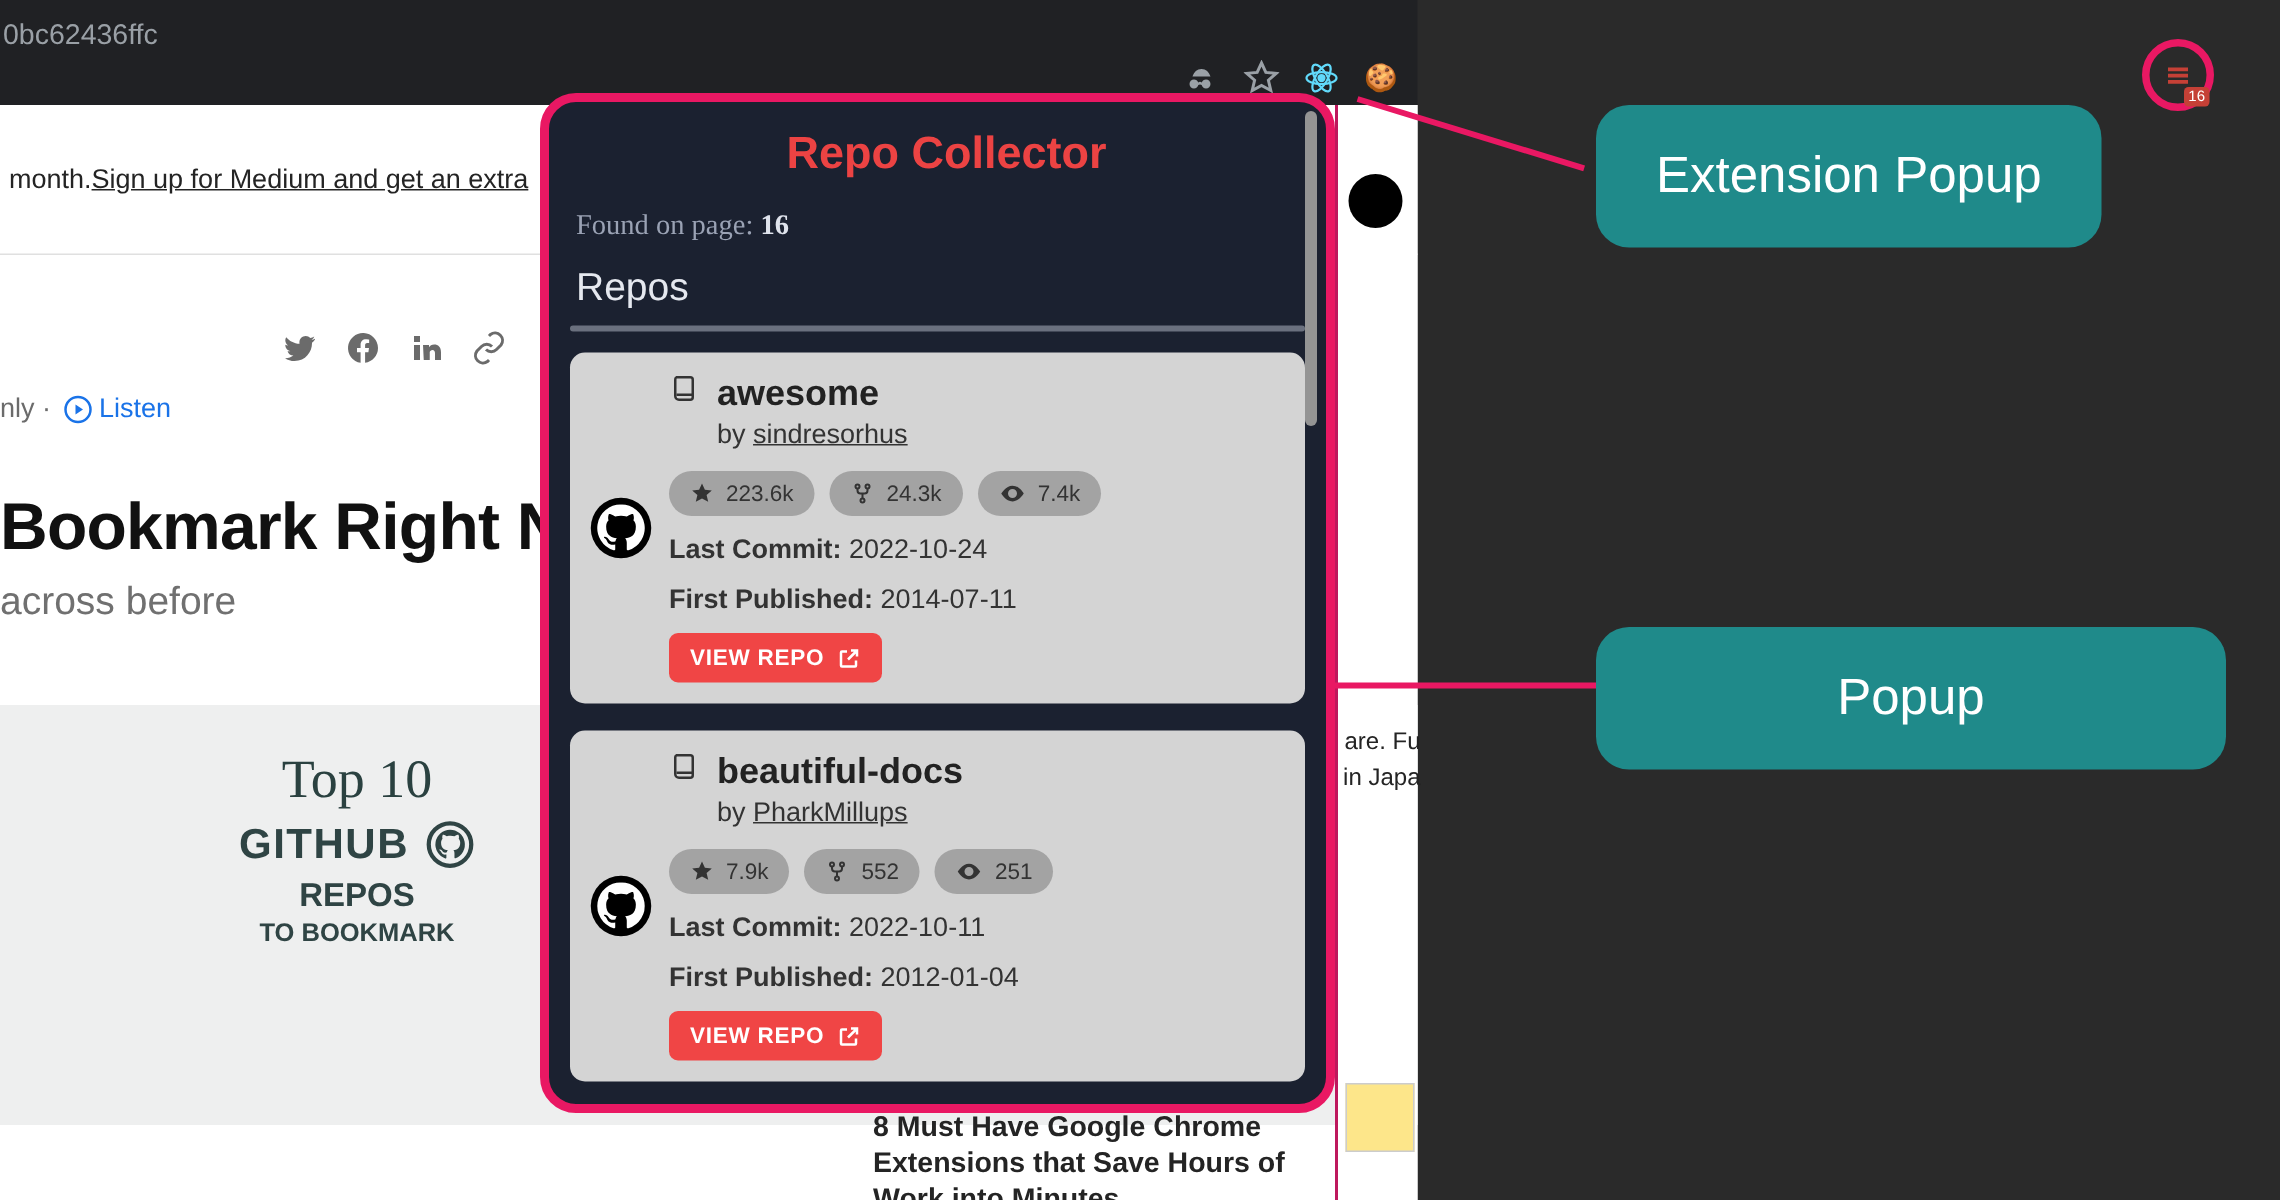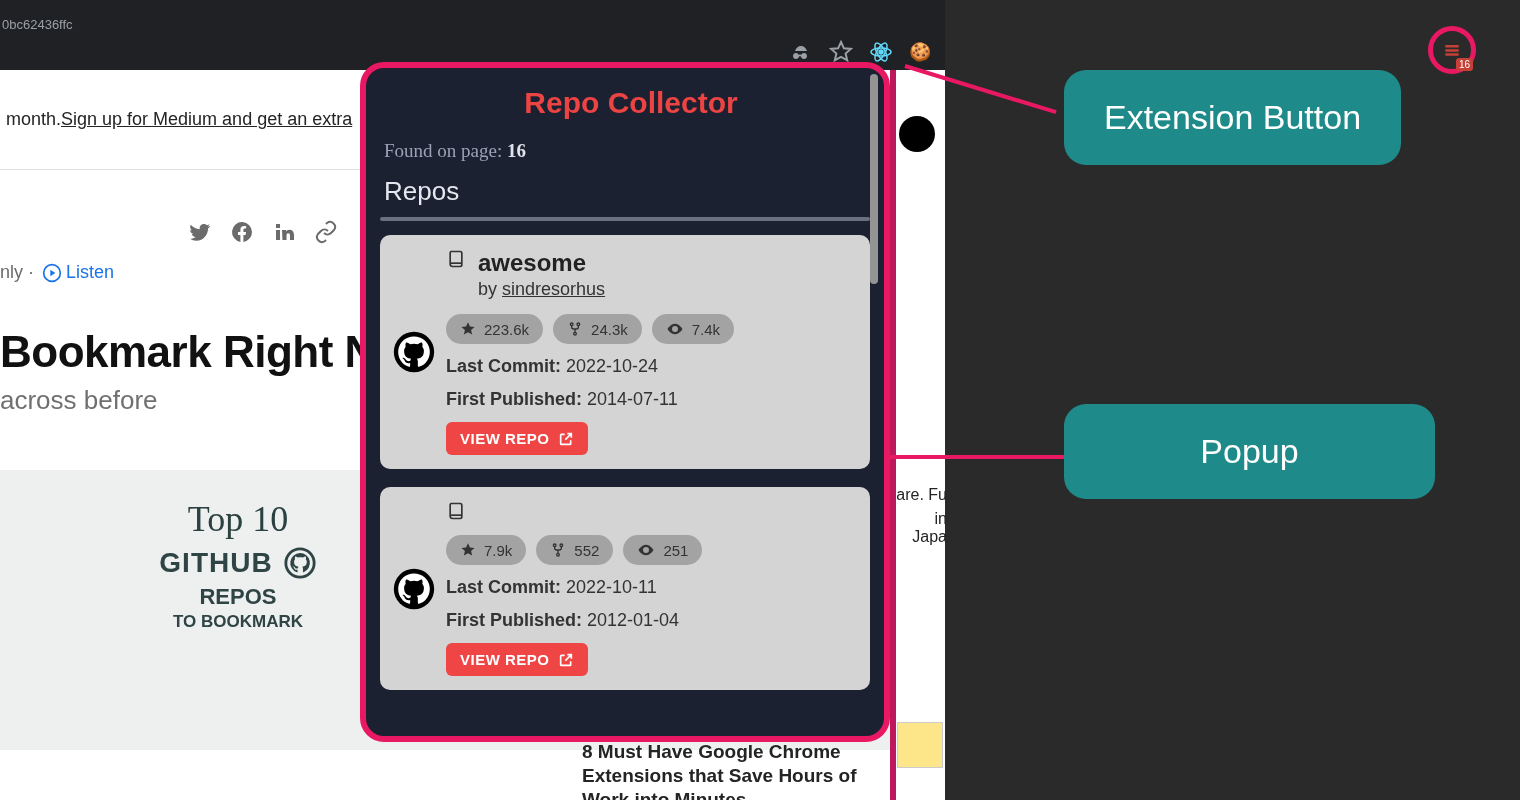--- a/index.html
+++ b/index.html
@@ -15,21 +15,21 @@
   position: absolute;
   top: 0; left: 0;
   width: 945px;
   height: 70px;
   background: #202124;
   display: flex;
   align-items: center;
 }
 .address-frag {
   color: #9aa0a6;
-  font-size: 13px;
+  font-size: 19px;
   padding: 0 0 0 2px;
   margin-top: -22px;
 }
 .ext-icons {
   position: absolute;
   right: 12px;
   top: 40px;
   display: flex;
   gap: 16px;
   align-items: center;
@@ -129,21 +129,21 @@
 .top10 .repos { font-weight: 800; font-size: 22px; margin-top: 4px; }
 .top10 .tb { font-weight: 800; font-size: 17px; margin-top: 2px; }
 
 .sidebar-peek {
   position: absolute;
   top: 70px;
   left: 890px;
   width: 55px;
   height: 730px;
   background: #fff;
-  border-left: 6px solid #be185d;
+  border-left: 2px solid #be185d;
 }
 .sb-black { position: absolute; top: 46px; right: 10px; width: 36px; height: 36px; background: #000; border-radius: 50%; }
 .sb-text1 { position: absolute; top: 416px; right: -2px; font-size: 16px; color: #242424; }
 .sb-text2 { position: absolute; top: 440px; right: -2px; font-size: 16px; color: #242424; text-align: right; }
 .sb-thumb { position: absolute; top: 652px; right: 2px; width: 46px; height: 46px; background: #fde68a; border: 1px solid #ccc; }
 
 .popup {
   position: absolute;
   top: 62px;
   left: 360px;
@@ -252,21 +252,21 @@
   position: absolute;
   background: #1f8a8a;
   color: #fff;
   font-size: 34px;
   font-weight: 500;
   padding: 28px 40px;
   border-radius: 22px;
   z-index: 50;
 }
 .callout.ext { top: 70px; left: 1064px; }
-.callout.pop { top: 404px; left: 1064px; width: 371px; text-align: center; }
+.callout.pop { top: 418px; left: 1064px; width: 420px; text-align: center; }
 
 .line {
   position: absolute;
   background: #e91863;
   z-index: 35;
 }
 .line.l1 { top: 64px; left: 905px; width: 158px; height: 4px; transform: rotate(17deg); transform-origin: left center; }
 .line.l2 { top: 455px; left: 886px; width: 178px; height: 4px; }
 .rel-over {
   position: absolute;
@@ -465,20 +465,27 @@
         </svg>
     </div>
     <div class="body">
       <div class="repo-head">
         <span class="repo-ico">
             <svg viewBox="0 0 24 24" fill="none" stroke="#333" stroke-width="2">
               <path d="M6 3h11a2 2 0 012 2v14a2 2 0 01-2 2H8a3 3 0 01-3-3V5a2 2 0 011-2z"></path>
               <path d="M6 17h13"></path>
             </svg>
           </span>
+        <div>
+          <div class="repo-name">beautiful-docs</div>
+          <div class="repo-by">
+            <span>by</span>
+            <span class="auth">PharkMillups</span>
+          </div>
+        </div>
       </div>
       <div class="pills">
         <span class="pill">
           <svg width="16" height="16" viewBox="0 0 24 24" fill="#333">
               <path d="M12 2l2.9 6.3 6.9.6-5.2 4.6 1.6 6.8L12 16.9l-6.2 3.4 1.6-6.8L2.2 8.9l6.9-.6z"></path>
             </svg>
           <span>7.9k</span>
         </span>
         <span class="pill">
           <svg width="16" height="16" viewBox="0 0 24 24" fill="none" stroke="#333" stroke-width="2">
@@ -507,14 +514,14 @@
       <div class="view-btn">
         <span>VIEW REPO</span>
         <svg width="16" height="16" viewBox="0 0 24 24" fill="none" stroke="#fff" stroke-width="2.5">
             <path d="M14 4h6v6M20 4l-9 9M19 14v5a1 1 0 01-1 1H5a1 1 0 01-1-1V6a1 1 0 011-1h5"></path>
           </svg>
       </div>
     </div>
   </div>
 </div>
 
-<div class="callout ext">Extension Button</div>
+<div class="callout ext">Extension Popup</div>
 <div class="callout pop">Popup</div>
 
 </body></html>

